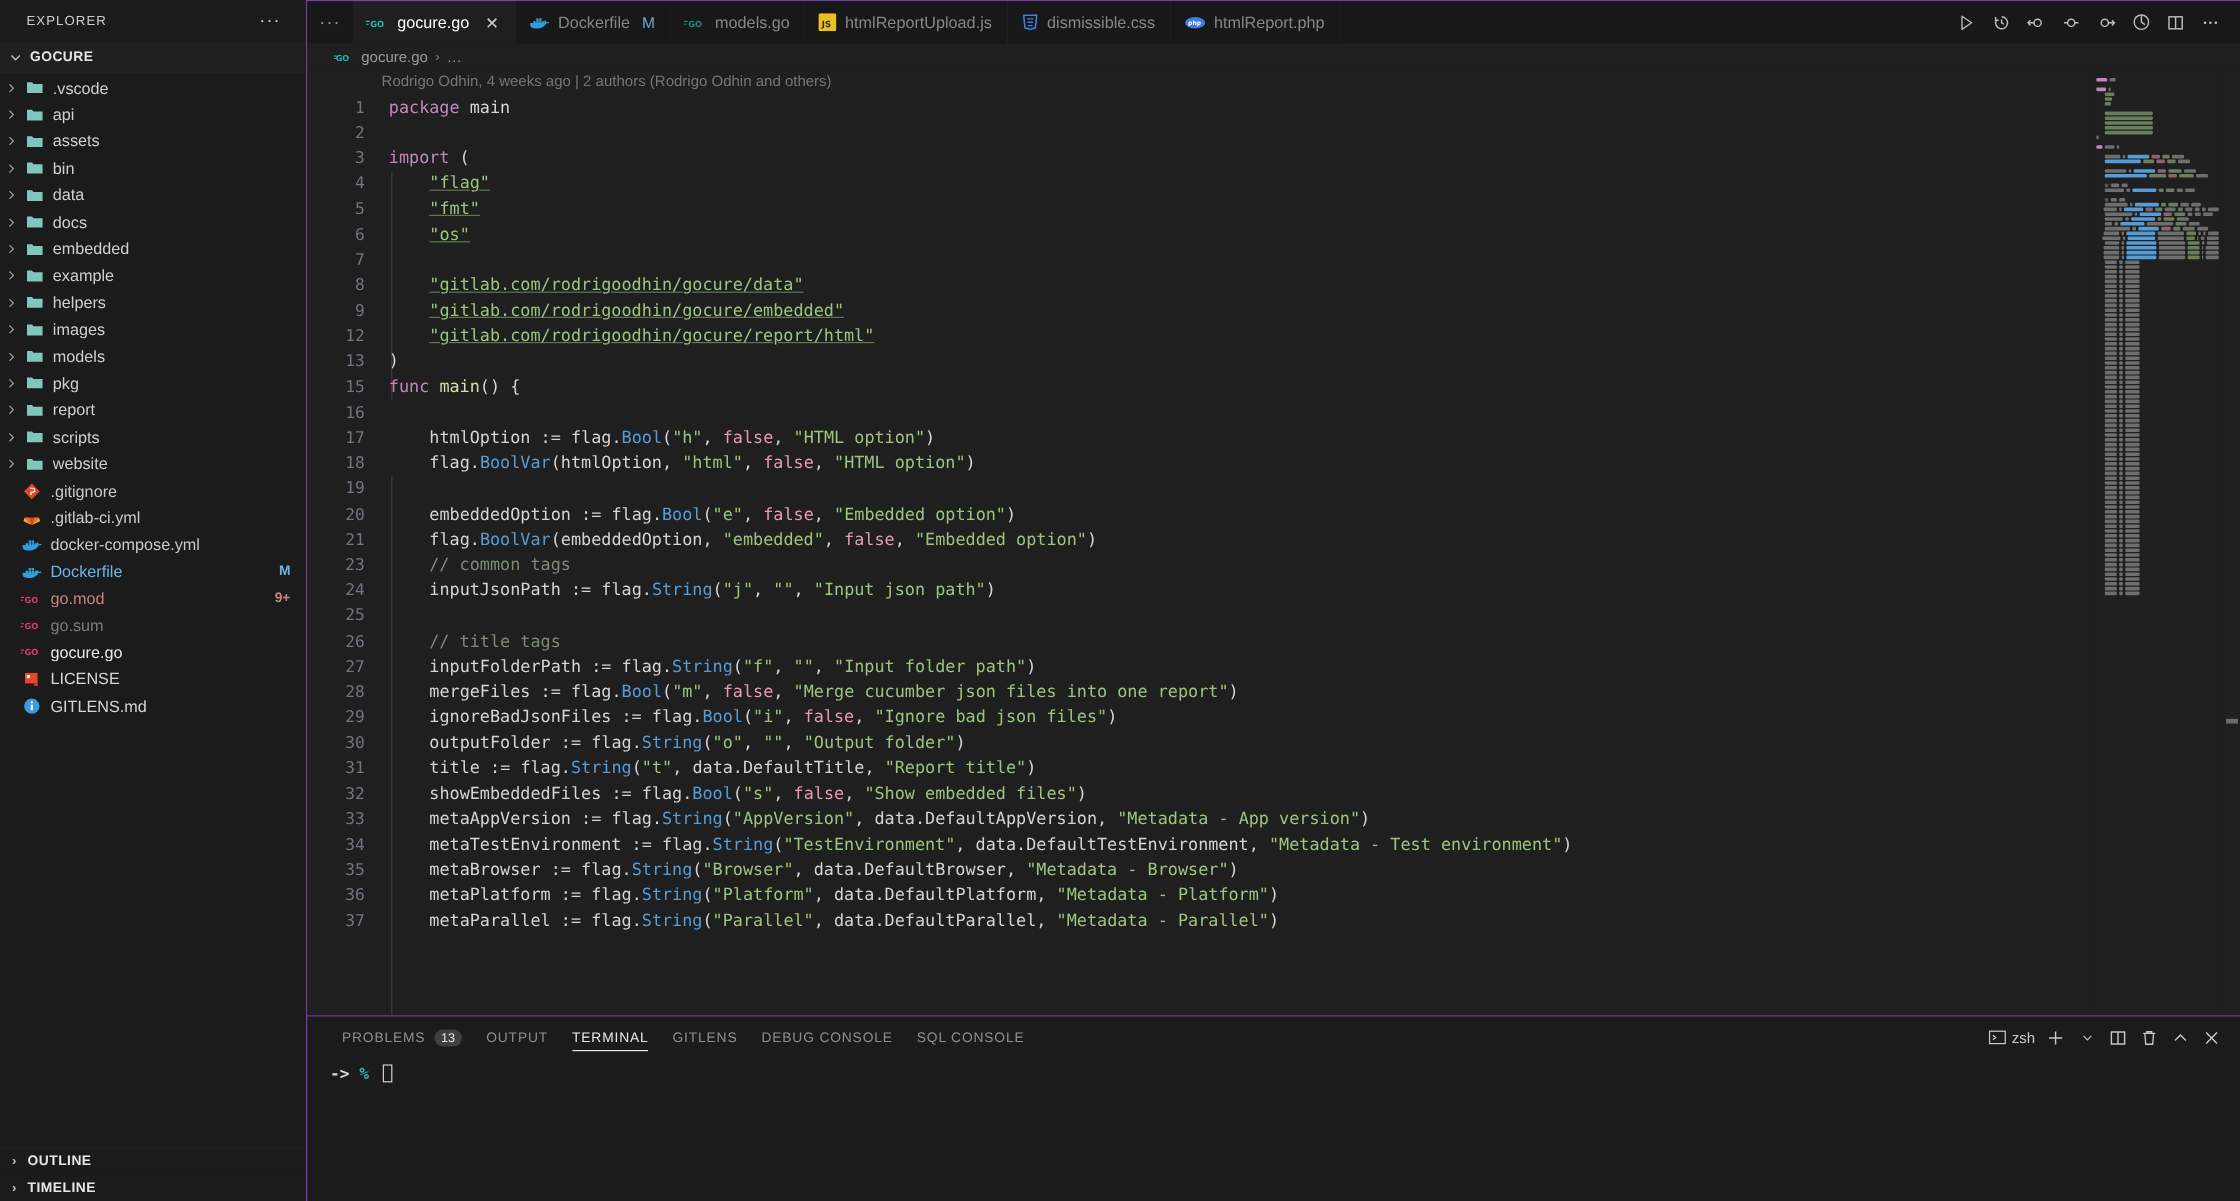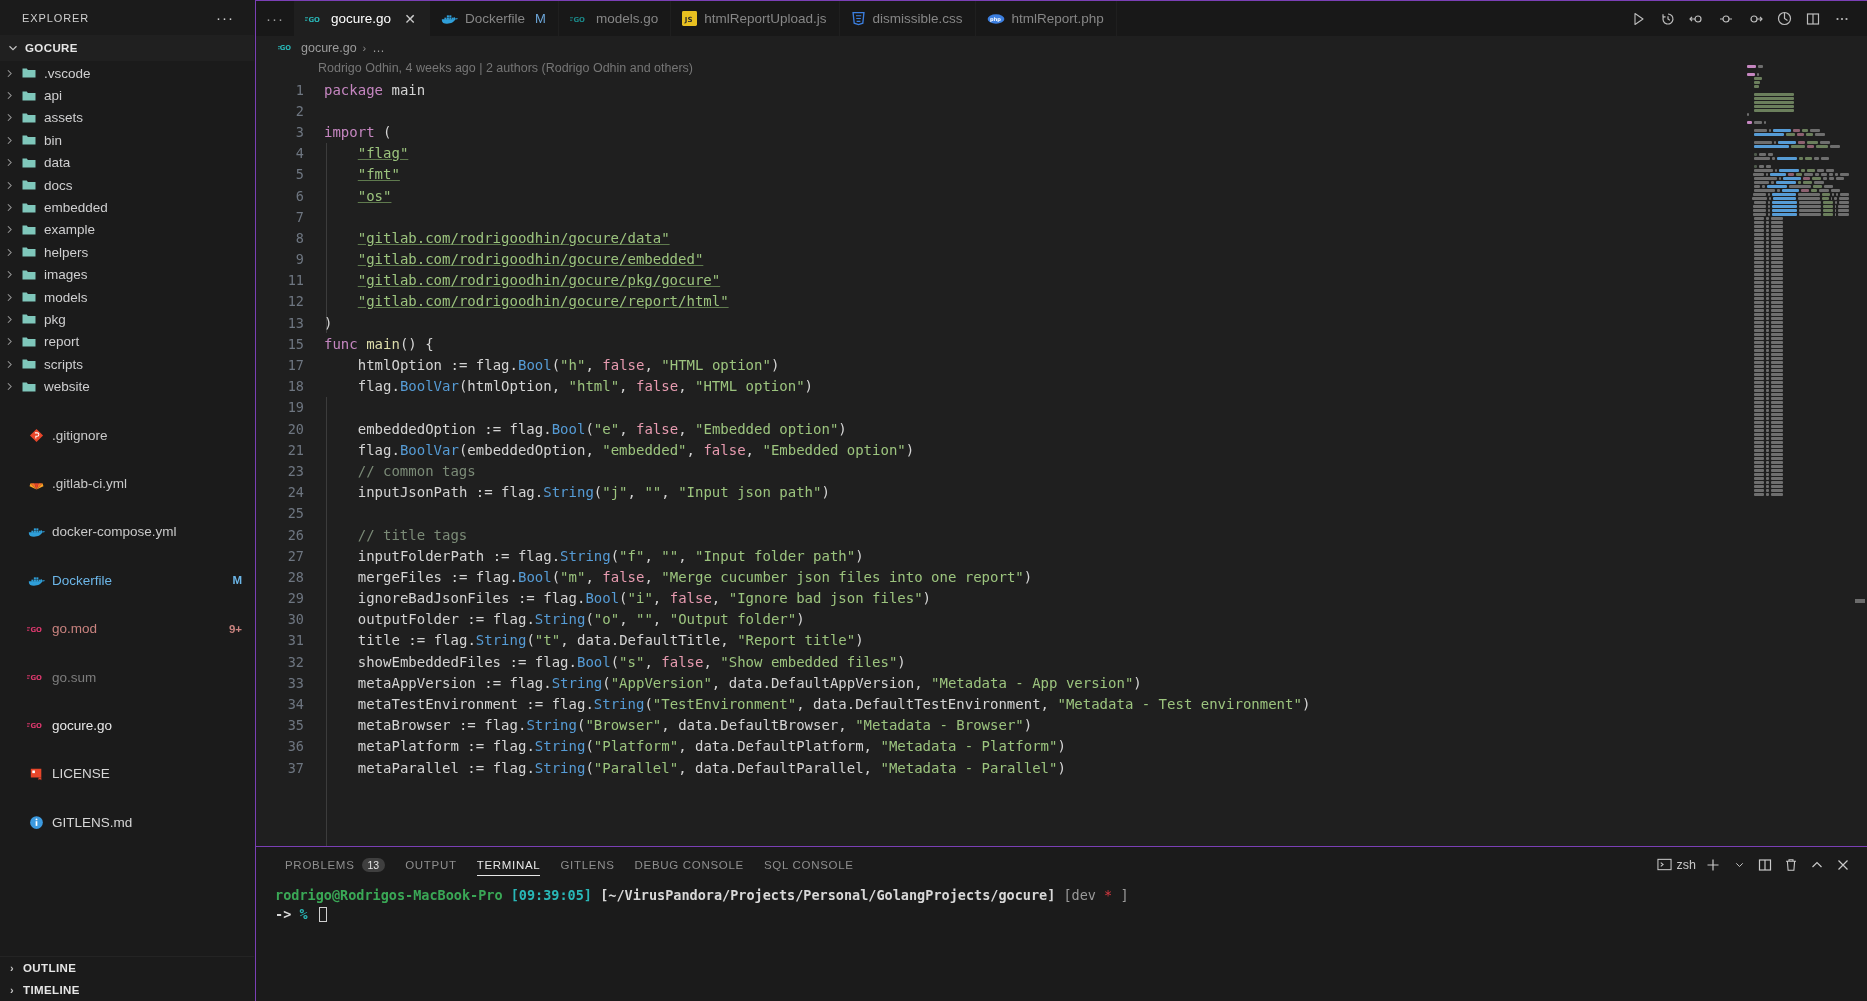--- a/index.html
+++ b/index.html
@@ -45,21 +45,21 @@
     width: 18px; flex: 0 0 18px; display: flex;
     align-items: center; justify-content: center;
     color: #9a9a9a;
   }
   .row .ficon {
     width: 21px; flex: 0 0 21px; display: flex;
     align-items: center; justify-content: center;
   }
   .row .rname { padding-left: 5px; flex: 1; overflow: hidden; text-overflow: ellipsis; }
   .row .badge { font-size: 11.5px; font-weight: bold; }
-  .indent-file { padding-left: 26px; margin-top: 26px; }
+  .indent-file { padding-left: 16px; }
   .bottom-panes { border-top: 1px solid #242424; }
   .pane-hdr {
     height: 22px; display: flex; align-items: center; gap: 5px;
     padding-left: 6px; font-size: 11.5px; font-weight: bold;
     color: #e6e6e6; letter-spacing: .4px; background: #1b1b1b;
   }
   .chev { display: inline-block; width: 12px; text-align: center; color: #c5c5c5; font-size: 11px; }
 
   
   .main { flex: 1; min-width: 0; display: flex; flex-direction: column; background:#1f1f1f; }
@@ -639,24 +639,24 @@
             <div class="codelines" id="code-lines">
                 <div class="cl"><span class="ln">1</span><span class="ct"><span class="k">package</span><span class="punct"> </span><span class="id">main</span></span></div>
                 <div class="cl"><span class="ln">2</span><span class="ct"></span></div>
                 <div class="cl"><span class="ln">3</span><span class="ct"><span class="k">import</span><span class="punct"> </span><span class="punct">(</span></span></div>
                 <div class="cl"><span class="ln">4</span><span class="ct"><span class="punct"> </span><span class="punct"> </span><span class="punct"> </span><span class="punct"> </span><span class="str2 ulink">"flag"</span></span></div>
                 <div class="cl"><span class="ln">5</span><span class="ct"><span class="punct"> </span><span class="punct"> </span><span class="punct"> </span><span class="punct"> </span><span class="str2 ulink">"fmt"</span></span></div>
                 <div class="cl"><span class="ln">6</span><span class="ct"><span class="punct"> </span><span class="punct"> </span><span class="punct"> </span><span class="punct"> </span><span class="str2 ulink">"os"</span></span></div>
                 <div class="cl"><span class="ln">7</span><span class="ct"></span></div>
                 <div class="cl"><span class="ln">8</span><span class="ct"><span class="punct"> </span><span class="punct"> </span><span class="punct"> </span><span class="punct"> </span><span class="str2 ulink">"gitlab.com/rodrigoodhin/gocure/data"</span></span></div>
                 <div class="cl"><span class="ln">9</span><span class="ct"><span class="punct"> </span><span class="punct"> </span><span class="punct"> </span><span class="punct"> </span><span class="str2 ulink">"gitlab.com/rodrigoodhin/gocure/embedded"</span></span></div>
-                <div class="cl"><span class="ln">11</span><span class="ct"><span class="punct"> </span><span class="punct"> </span><span class="punct"> </span><span class="punct"> </span><span class="str2 ulink">"gitlab.com/rodrigoodhin/gocure/pkg/gocure"</span></span></div>
                 <div class="cl"><span class="ln">12</span><span class="ct"><span class="punct"> </span><span class="punct"> </span><span class="punct"> </span><span class="punct"> </span><span class="str2 ulink">"gitlab.com/rodrigoodhin/gocure/report/html"</span></span></div>
                 <div class="cl"><span class="ln">13</span><span class="ct"><span class="punct">)</span></span></div>
                 <div class="cl"><span class="ln">15</span><span class="ct"><span class="k">func</span><span class="punct"> </span><span class="fn">main</span><span class="punct">(</span><span class="punct">)</span><span class="punct"> </span><span class="punct">{</span></span></div>
+                <div class="cl"><span class="ln">16</span><span class="ct"></span></div>
                 <div class="cl"><span class="ln">17</span><span class="ct"><span class="punct"> </span><span class="punct"> </span><span class="punct"> </span><span class="punct"> </span><span class="id">htmlOption</span><span class="punct"> </span><span class="punct">:</span><span class="punct">=</span><span class="punct"> </span><span class="id">flag</span><span class="punct">.</span><span class="kw">Bool</span><span class="punct">(</span><span class="str2">"h"</span><span class="punct">,</span><span class="punct"> </span><span class="lit">false</span><span class="punct">,</span><span class="punct"> </span><span class="str2">"HTML option"</span><span class="punct">)</span></span></div>
                 <div class="cl"><span class="ln">18</span><span class="ct"><span class="punct"> </span><span class="punct"> </span><span class="punct"> </span><span class="punct"> </span><span class="id">flag</span><span class="punct">.</span><span class="kw">BoolVar</span><span class="punct">(</span><span class="id">htmlOption</span><span class="punct">,</span><span class="punct"> </span><span class="str2">"html"</span><span class="punct">,</span><span class="punct"> </span><span class="lit">false</span><span class="punct">,</span><span class="punct"> </span><span class="str2">"HTML option"</span><span class="punct">)</span></span></div>
                 <div class="cl"><span class="ln">19</span><span class="ct"></span></div>
                 <div class="cl"><span class="ln">20</span><span class="ct"><span class="punct"> </span><span class="punct"> </span><span class="punct"> </span><span class="punct"> </span><span class="id">embeddedOption</span><span class="punct"> </span><span class="punct">:</span><span class="punct">=</span><span class="punct"> </span><span class="id">flag</span><span class="punct">.</span><span class="kw">Bool</span><span class="punct">(</span><span class="str2">"e"</span><span class="punct">,</span><span class="punct"> </span><span class="lit">false</span><span class="punct">,</span><span class="punct"> </span><span class="str2">"Embedded option"</span><span class="punct">)</span></span></div>
                 <div class="cl"><span class="ln">21</span><span class="ct"><span class="punct"> </span><span class="punct"> </span><span class="punct"> </span><span class="punct"> </span><span class="id">flag</span><span class="punct">.</span><span class="kw">BoolVar</span><span class="punct">(</span><span class="id">embeddedOption</span><span class="punct">,</span><span class="punct"> </span><span class="str2">"embedded"</span><span class="punct">,</span><span class="punct"> </span><span class="lit">false</span><span class="punct">,</span><span class="punct"> </span><span class="str2">"Embedded option"</span><span class="punct">)</span></span></div>
                 <div class="cl"><span class="ln">23</span><span class="ct"><span class="cmt">    // common tags</span></span></div>
                 <div class="cl"><span class="ln">24</span><span class="ct"><span class="punct"> </span><span class="punct"> </span><span class="punct"> </span><span class="punct"> </span><span class="id">inputJsonPath</span><span class="punct"> </span><span class="punct">:</span><span class="punct">=</span><span class="punct"> </span><span class="id">flag</span><span class="punct">.</span><span class="kw">String</span><span class="punct">(</span><span class="str2">"j"</span><span class="punct">,</span><span class="punct"> </span><span class="str2">""</span><span class="punct">,</span><span class="punct"> </span><span class="str2">"Input json path"</span><span class="punct">)</span></span></div>
                 <div class="cl"><span class="ln">25</span><span class="ct"></span></div>
                 <div class="cl"><span class="ln">26</span><span class="ct"><span class="cmt">    // title tags</span></span></div>
                 <div class="cl"><span class="ln">27</span><span class="ct"><span class="punct"> </span><span class="punct"> </span><span class="punct"> </span><span class="punct"> </span><span class="id">inputFolderPath</span><span class="punct"> </span><span class="punct">:</span><span class="punct">=</span><span class="punct"> </span><span class="id">flag</span><span class="punct">.</span><span class="kw">String</span><span class="punct">(</span><span class="str2">"f"</span><span class="punct">,</span><span class="punct"> </span><span class="str2">""</span><span class="punct">,</span><span class="punct"> </span><span class="str2">"Input folder path"</span><span class="punct">)</span></span></div>
@@ -1398,32 +1398,20 @@
             </div>
             <div class="pact">
               <svg width="16" height="16" viewBox="0 0 16 16">
                   <path d="M3.5 3.5l9 9M12.5 3.5l-9 9" stroke="#c9c9c9" stroke-width="1.2"></path>
                 </svg>
             </div>
           </div>
         </div>
         <div class="term-body">
           <div>
-            <span class="t-user">rodrigo@Rodrigos-MacBook-Pro</span>
-            <span> </span>
-            <span class="t-time">[09:39:05]</span>
-            <span> </span>
-            <span class="t-path">[~/VirusPandora/Projects/Personal/GolangProjects/gocure]</span>
-            <span> </span>
-            <span class="t-br">[dev</span>
-            <span> </span>
-            <span class="t-star">*</span>
-            <span class="t-br">]</span>
-          </div>
-          <div>
             <span class="t-arrow">-&gt;</span>
             <span> </span>
             <span class="t-pct">%</span>
             <span class="t-cur"></span>
           </div>
         </div>
       </div>
     </div>
   </div>
 </div>

